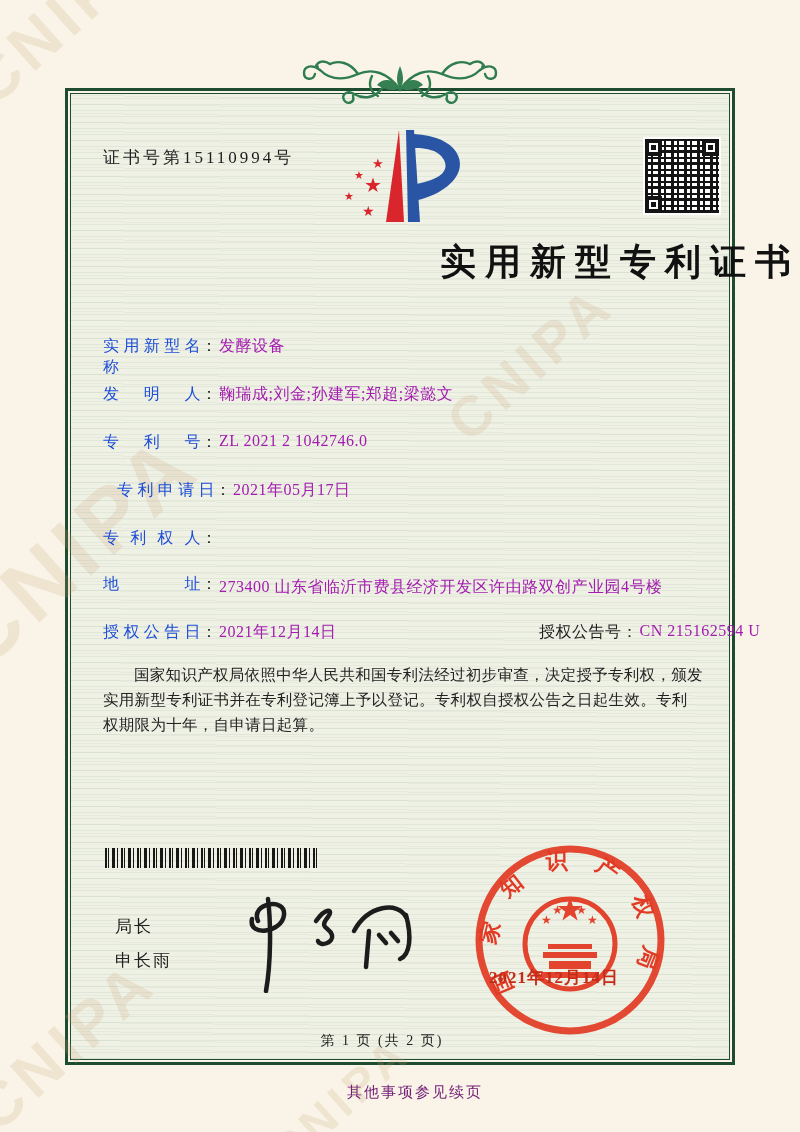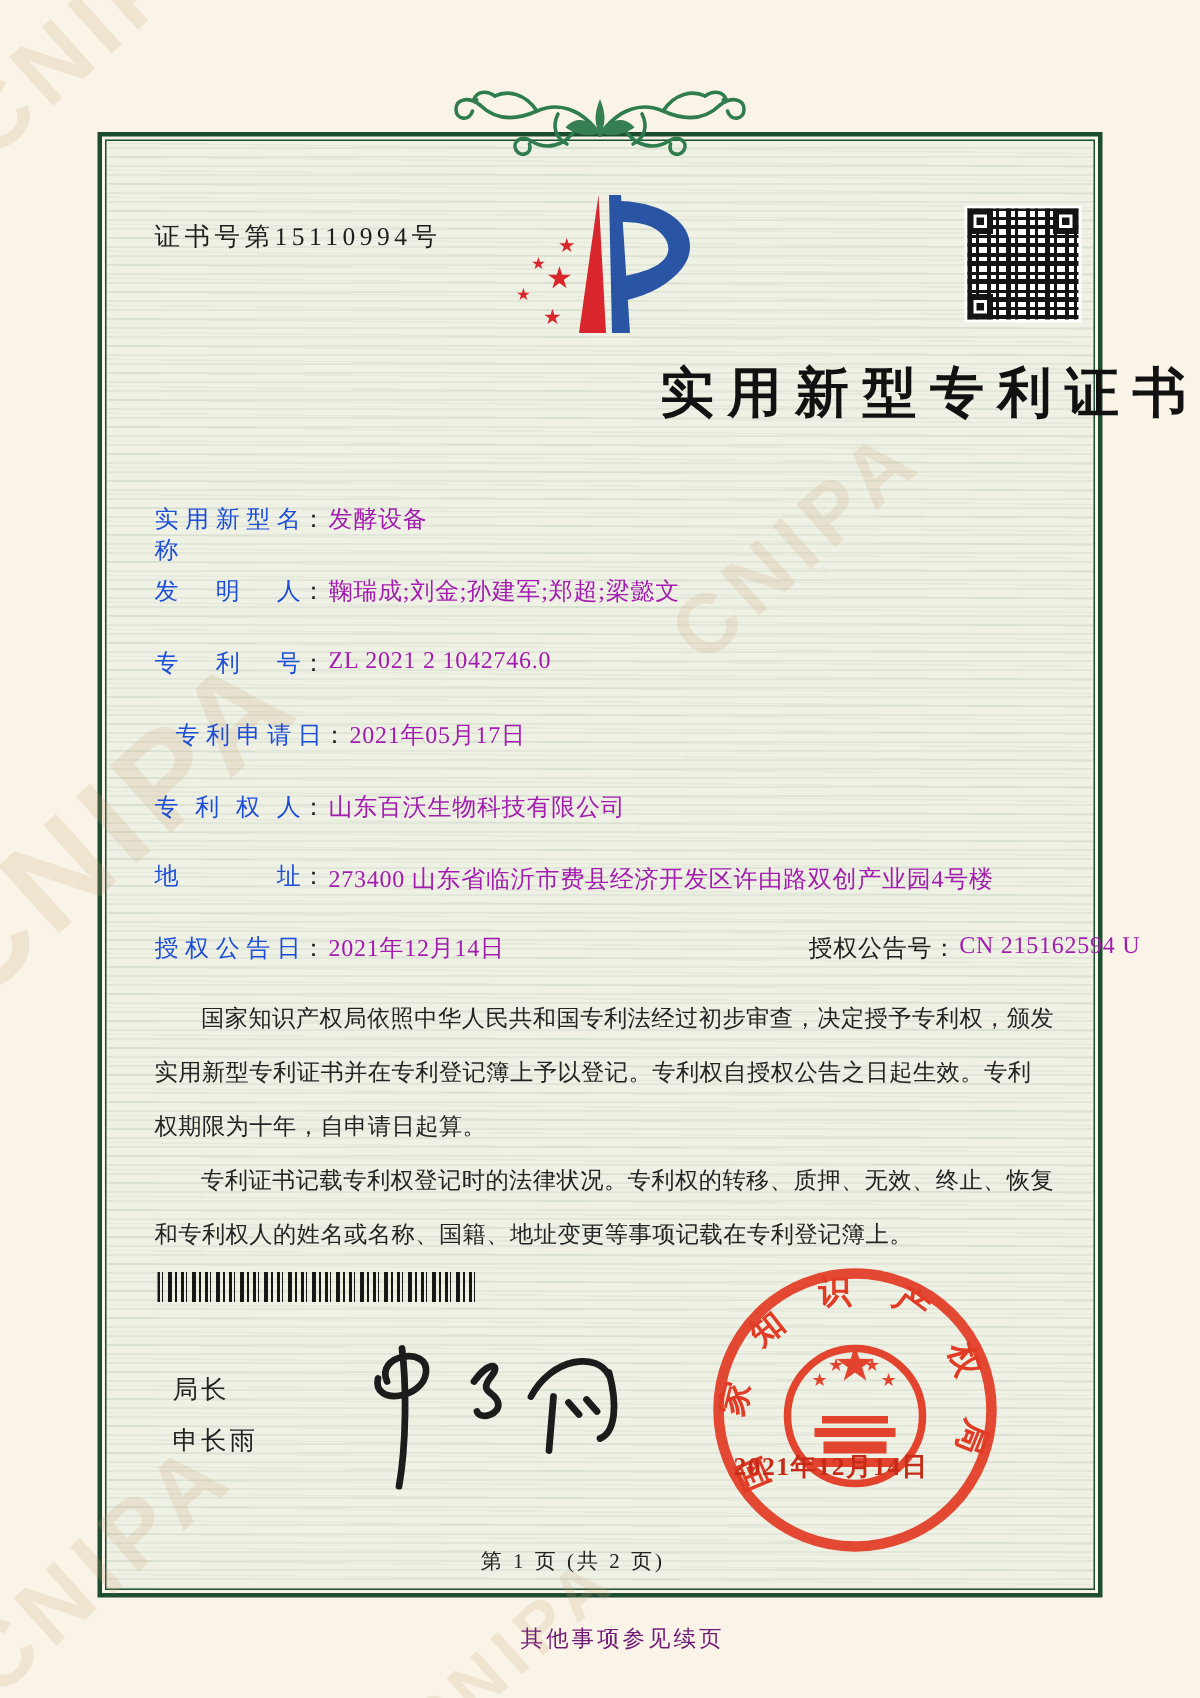--- a/index.html
+++ b/index.html
@@ -61,21 +61,21 @@
     text-align:justify;text-align-last:justify;color:#1d4ed8;
   }
   .colon{flex:0 0 18px;}
   .val{color:#a21caf;}
   .val-wrap{width:445px;line-height:25px;}
   .pair2{position:absolute;left:412px;top:0;display:flex;white-space:nowrap;}
   .pair2 .lbl2{color:#1e1e1e;margin-left:24px;}
   
   .paras{position:absolute;left:103px;top:662px;width:600px;z-index:3;}
   .paras p{
-    margin:0;text-indent:2em;font-size:15.5px;line-height:36px;color:#232323;
+    margin:0;text-indent:2em;font-size:15.5px;line-height:25px;color:#232323;
     letter-spacing:0.3px;
   }
   
   .barcode{
     position:absolute;left:105px;top:848px;width:215px;height:20px;z-index:3;
     background:repeating-linear-gradient(90deg,
       #171717 0 2px,rgba(0,0,0,0) 2px 3px,
       #171717 3px 4px,rgba(0,0,0,0) 4px 7px,
       #171717 7px 10px,rgba(0,0,0,0) 10px 12px,
       #171717 12px 13px,rgba(0,0,0,0) 13px 16px);
@@ -182,41 +182,39 @@
     <span class="val">ZL 2021 2 1042746.0</span>
 </div>
 <div class="row" style="top:480px;margin-left:14px;">
   <span class="lbl">专利申请日</span>
     <span class="colon">：</span>
     <span class="val">2021年05月17日</span>
 </div>
 <div class="row" style="top:528px;">
   <span class="lbl">专利权人</span>
     <span class="colon">：</span>
-    <span class="val">山东百沃生物科技有限公司</span>
 </div>
 <div class="row" style="top:574px;">
   <span class="lbl">地址</span>
     <span class="colon">：</span>
     <span class="val val-wrap">273400 山东省临沂市费县经济开发区许由路双创产业园4号楼</span>
 </div>
 <div class="row" style="top:622px;width:600px;">
   <span class="lbl">授权公告日</span>
     <span class="colon">：</span>
     <span class="val">2021年12月14日</span>
   <span class="pair2">
     <span class="lbl2">授权公告号</span>
       <span class="colon">：</span>
       <span class="val">CN 215162594 U</span>
   </span>
 </div>
 
 <div class="paras">
   <p>国家知识产权局依照中华人民共和国专利法经过初步审查，决定授予专利权，颁发实用新型专利证书并在专利登记簿上予以登记。专利权自授权公告之日起生效。专利权期限为十年，自申请日起算。</p>
-  <p>专利证书记载专利权登记时的法律状况。专利权的转移、质押、无效、终止、恢复和专利权人的姓名或名称、国籍、地址变更等事项记载在专利登记簿上。</p>
 </div>
 
 <div class="barcode"></div>
 
 <div class="signer-title">局长</div>
 <div class="signer-name">申长雨</div>
 
 <svg class="signature" width="200" height="100" viewBox="0 0 200 100">
   <g stroke="#1c1c1c" stroke-width="4.5" fill="none" stroke-linecap="round" stroke-linejoin="round">
     <path d="M30,28 C22,10 58,4 56,22 C54,40 20,44 24,26"></path>

